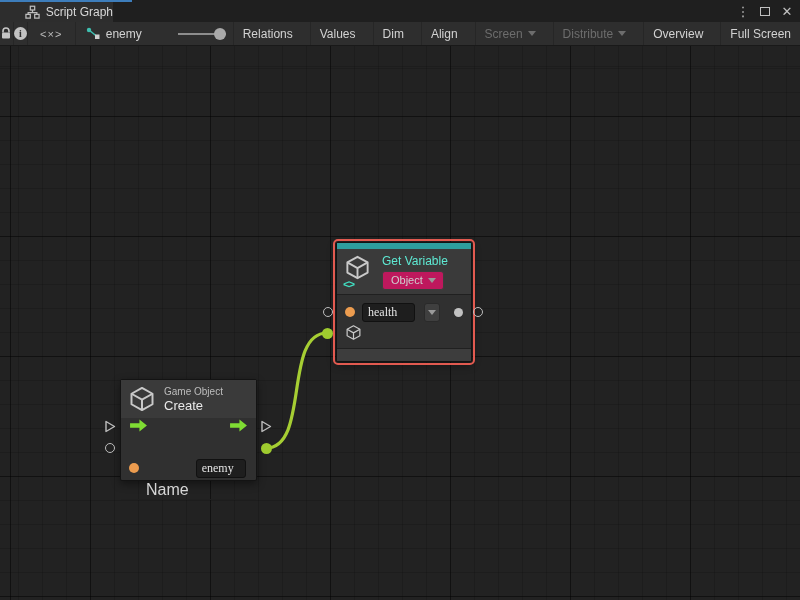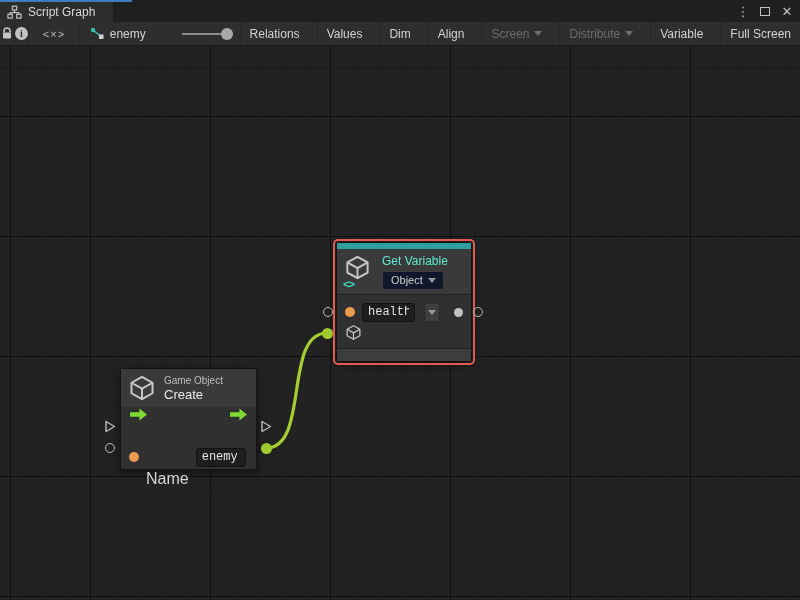--- a/index.html
+++ b/index.html
@@ -3,21 +3,21 @@
 <meta charset="utf-8">
 <style>
   * { margin:0; padding:0; box-sizing:border-box; }
   html,body { width:800px; height:600px; overflow:hidden; background:#222;
     font-family:"Liberation Sans", sans-serif; -webkit-font-smoothing:antialiased; }
 
   
   .titlebar { position:absolute; left:0; top:0; width:800px; height:22px; background:#1f1f1f; }
   .tab-focus-line { position:absolute; left:0; top:0; width:132px; height:2px; background:#3d7dbb; }
   .tab { position:absolute; left:0; top:2px; width:113px; height:20px; background:#2d2d2d;
-    display:flex; align-items:center; padding-left:7px; gap:6px; }
+    display:flex; align-items:center; padding-left:7px; gap:6px;justify-content:flex-end; }
   .tab-label { font-size:12px; color:#d8d8d8; }
   .win-controls { position:absolute; right:4px; top:0; height:22px; display:flex; align-items:center; gap:4px; }
   .win-btn { width:18px; height:18px; display:flex; align-items:center; justify-content:center;
     color:#c0c0c0; font-size:13px; cursor:default; }
   .maximize-box { width:10px; height:9px; border:1.5px solid #c0c0c0; display:inline-block; }
 
   
   .toolbar { position:absolute; left:0; top:22px; width:800px; height:24px; background:#2e2e2e;
     border-bottom:1px solid #191919; display:flex; align-items:stretch; font-size:12px; color:#d2d2d2; }
   .tb-seg { display:flex; align-items:center; justify-content:center; border-right:1px solid #262626; }
@@ -57,28 +57,28 @@
   .node-sep { height:1px; background:#202020; }
   .node-footer { background:#3d3d3d; border-top:1px solid #202020; }
   .teal-strip { height:6px; background:#2e9e9e; }
   .icon-wrap { position:relative; width:30px; height:34px; flex:none; }
   .cube-badge { position:absolute; left:-2px; bottom:-3px; background:#3a3a3a; color:#41e0c3;
     font-family:"Liberation Mono",monospace; font-size:11px; font-weight:bold; letter-spacing:-1px; padding:0 1px; }
   .hdr-col { display:flex; flex-direction:column; gap:3px; }
   .node-title { font-size:12px; color:#5eead4; }
   .node-cat { font-size:10px; color:#bdbdbd; }
   .node-title-lg { font-size:13px; color:#eaeaea; }
-  .scope-btn { background:#0f172a; border:1px solid #3d3d3d; border-radius:3px; color:#cfcfcf;
+  .scope-btn { background:#be185d; border:1px solid #3d3d3d; border-radius:3px; color:#cfcfcf;
     font-size:11px; padding:2px 7px 3px 8px; display:inline-flex; align-items:center; width:max-content; }
   .body-row { display:flex; align-items:center; padding:0 8px; gap:7px; }
   .port-dot { width:10px; height:10px; border-radius:50%; flex:none; }
   .dot-orange { background:#ec9c4f; }
   .dot-gray { background:#c2c2c2; width:9px; height:9px; }
   .text-field { background:#1e1e1e; border:1px solid #111; border-radius:3px; color:#e4e4e4;
-    font-size:12px; height:19px; padding:0 5px; font-family:Liberation Mono, monospace; }
+    font-size:12px; height:19px; padding:0 5px; font-family:Liberation Serif, serif; }
   .field-caret-btn { background:#3f3f3f; border:1px solid #2a2a2a; border-radius:3px; height:19px; width:19px;
     margin-left:2px; display:flex; align-items:center; justify-content:center; }
   .port-label { font-size:16px; color:#d6d6d6;margin-top:44px; }
 
   
   .out-circle { position:absolute; width:10px; height:10px; border-radius:50%; border:1.5px solid #bdbdbd; }
   .green-dot { position:absolute; width:11px; height:11px; border-radius:50%; background:#9fcb2f; }
   .port-svg { position:absolute; }
   svg { display:block; }
 </style>
@@ -141,21 +141,21 @@
     <div class="tb-seg tb-btn">Dim</div>
     <div class="tb-seg tb-btn">Align</div>
     <div class="tb-seg tb-btn disabled">
       <span>Screen</span>
         <span class="caret-down"></span>
     </div>
     <div class="tb-seg tb-btn disabled">
       <span>Distribute</span>
         <span class="caret-down"></span>
     </div>
-    <div class="tb-seg tb-btn">Variable</div>
+    <div class="tb-seg tb-btn">Overview</div>
     <div class="tb-seg tb-btn">Full Screen</div>
   </div>
 </div>
 
 <div class="canvas">
 
   <svg width="0" height="0" style="position:absolute">
     <defs>
       <g id="cube" fill="none" stroke="#c9c9c9" stroke-width="1.7" stroke-linejoin="round">
         <path d="M12 2.5 L21 7.5 L21 16.5 L12 21.5 L3 16.5 L3 7.5 Z"></path>
@@ -204,21 +204,21 @@
           </svg>
       </div>
     </div>
     <div class="node-footer" style="height:13px"></div>
   </div>
 
   <span class="out-circle" style="left:323px; top:261px"></span>
   <span class="out-circle" style="left:473px; top:261px"></span>
   <span class="green-dot" style="left:322px; top:282px"></span>
 
-  <div class="node" style="left:120px; top:322px; width:137px; height:102px">
+  <div class="node" style="left:120px; top:333px; width:137px; height:102px">
     <div class="node-header" style="height:43px; align-items:center">
       <svg width="28" height="28" viewBox="0 0 24 24">
           <use href="#cube"></use>
         </svg>
       <span class="hdr-col" style="gap:1px">
         <span class="node-cat">Game Object</span>
         <span class="node-title-lg">Create</span>
       </span>
     </div>
     <div class="node-sep"></div>

